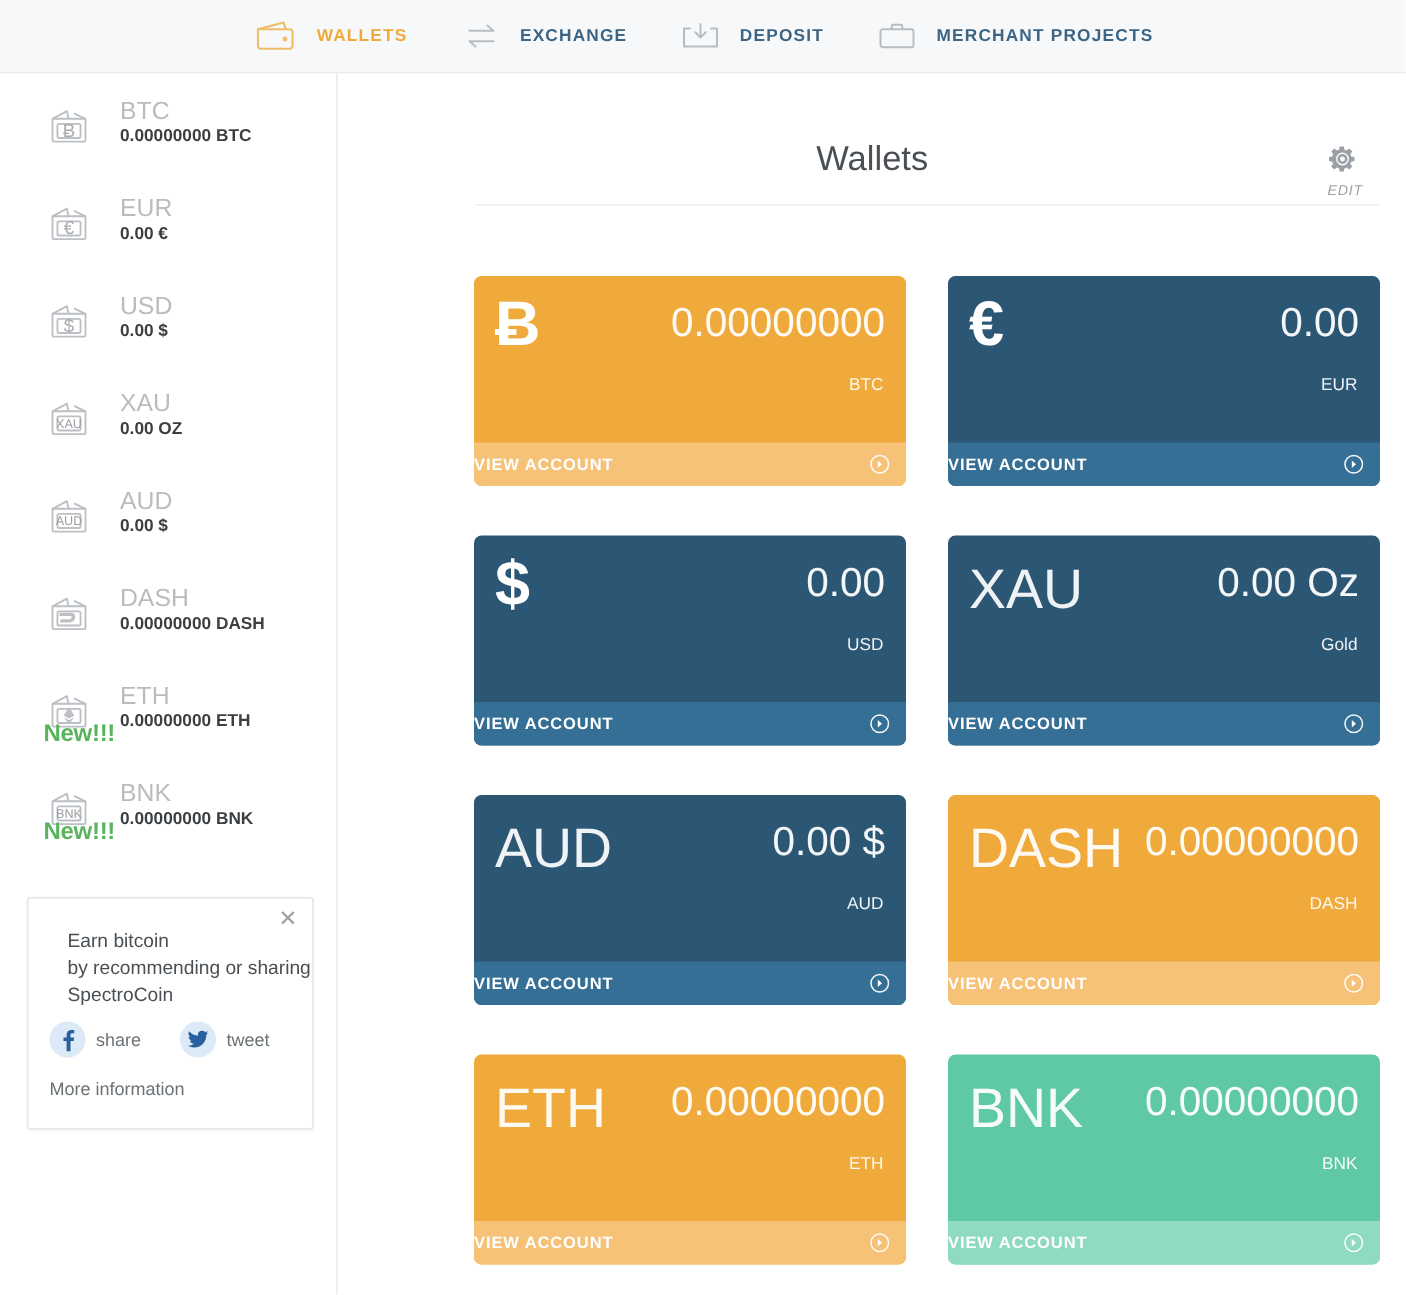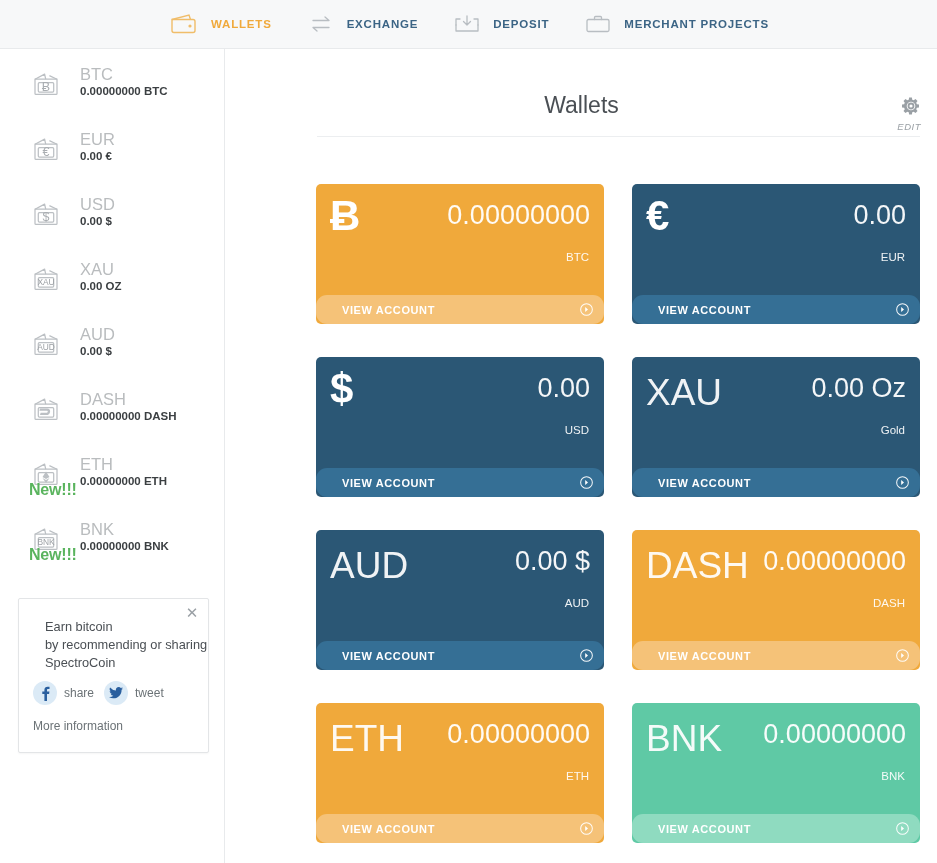--- a/index.html
+++ b/index.html
@@ -95,21 +95,21 @@
   }
 
   
   #main { position: absolute; left: 226px; top: 49px; width: 711px; height: 814px; background: #fff; }
   #page-title {
     position: absolute; left: 0; top: 43px; width: 711px;
     text-align: center; font-size: 23px; color: #4a4f54; font-weight: normal;
   }
   #edit-btn {
     position: absolute; right: 16px; top: 47px;
-    width: 36px; text-align: right; cursor: pointer; font-style: italic;
+    width: 36px; text-align: left; cursor: pointer; font-style: italic;
   }
   #edit-label { font-size: 9.5px; color: #9aa0a5; letter-spacing: 0.5px; margin-top: 1px; }
   #header-rule {
     position: absolute; left: 91px; top: 87px; width: 603px; height: 1px;
     background: #eceef0;
   }
 
   
   #grid {
     position: absolute; left: 90px; top: 135px;
@@ -136,22 +136,21 @@
     font-size: 27px; line-height: 34px; color: rgba(255,255,255,0.95);
     font-weight: normal; white-space: nowrap;
   }
   .card-sub {
     position: absolute; right: 15px; top: 67px;
     font-size: 11.5px; color: rgba(255,255,255,0.92);
   }
   .card-foot {
     position: absolute; left: 0; bottom: 0; right: 0; height: 29px;
     display: flex; align-items: center; justify-content: space-between;
-    padding: 0 11px 0 26px;
-    border-radius: 11px;
+    padding: 0 11px 0 0;
   }
   .card-foot-label {
     font-size: 11px; font-weight: bold; letter-spacing: 0.6px;
     color: #ffffff;
   }
   .foot-arrow { width: 13px; height: 13px; flex: none; }
 
   
   .c-orange      { background: #f0a93b; }
   .c-orange .card-foot { background: #f5c278; }
@@ -298,21 +297,21 @@
   </div>
 
 <div id="promo">
   <div id="promo-close">✕</div>
   <div id="promo-text">
     <div>Earn bitcoin</div>
     <div>by recommending or sharing</div>
     <div>SpectroCoin</div>
   </div>
   <div id="promo-social">
-    <div class="social-btn" style="margin-right:10px;">
+    <div class="social-btn" style="margin-right:26px;">
       <span class="social-circle">
         <svg width="9" height="15" viewBox="0 0 9 15">
             <path fill="#2a5f9e" d="M6 15V8h2.1l.3-2.4H6V4.1c0-.7.2-1.2 1.2-1.2h1.3V.8C8.3.75 7.5.7 6.6.7 4.7.7 3.4 1.85 3.4 3.95V5.6H1.3V8h2.1v7H6z"></path>
           </svg>
       </span>
       <span class="social-label">share</span>
     </div>
     <div class="social-btn">
       <span class="social-circle">
         <svg width="14" height="12" viewBox="0 0 14 12">

